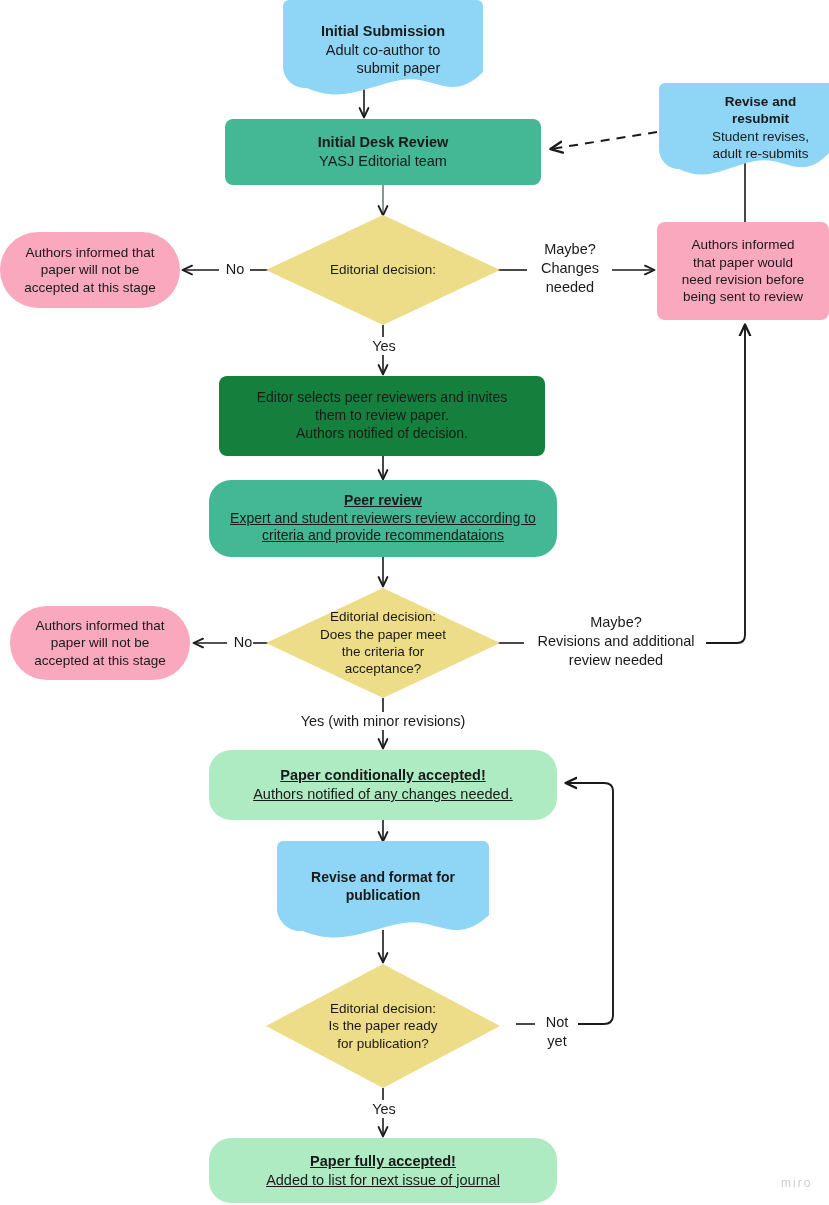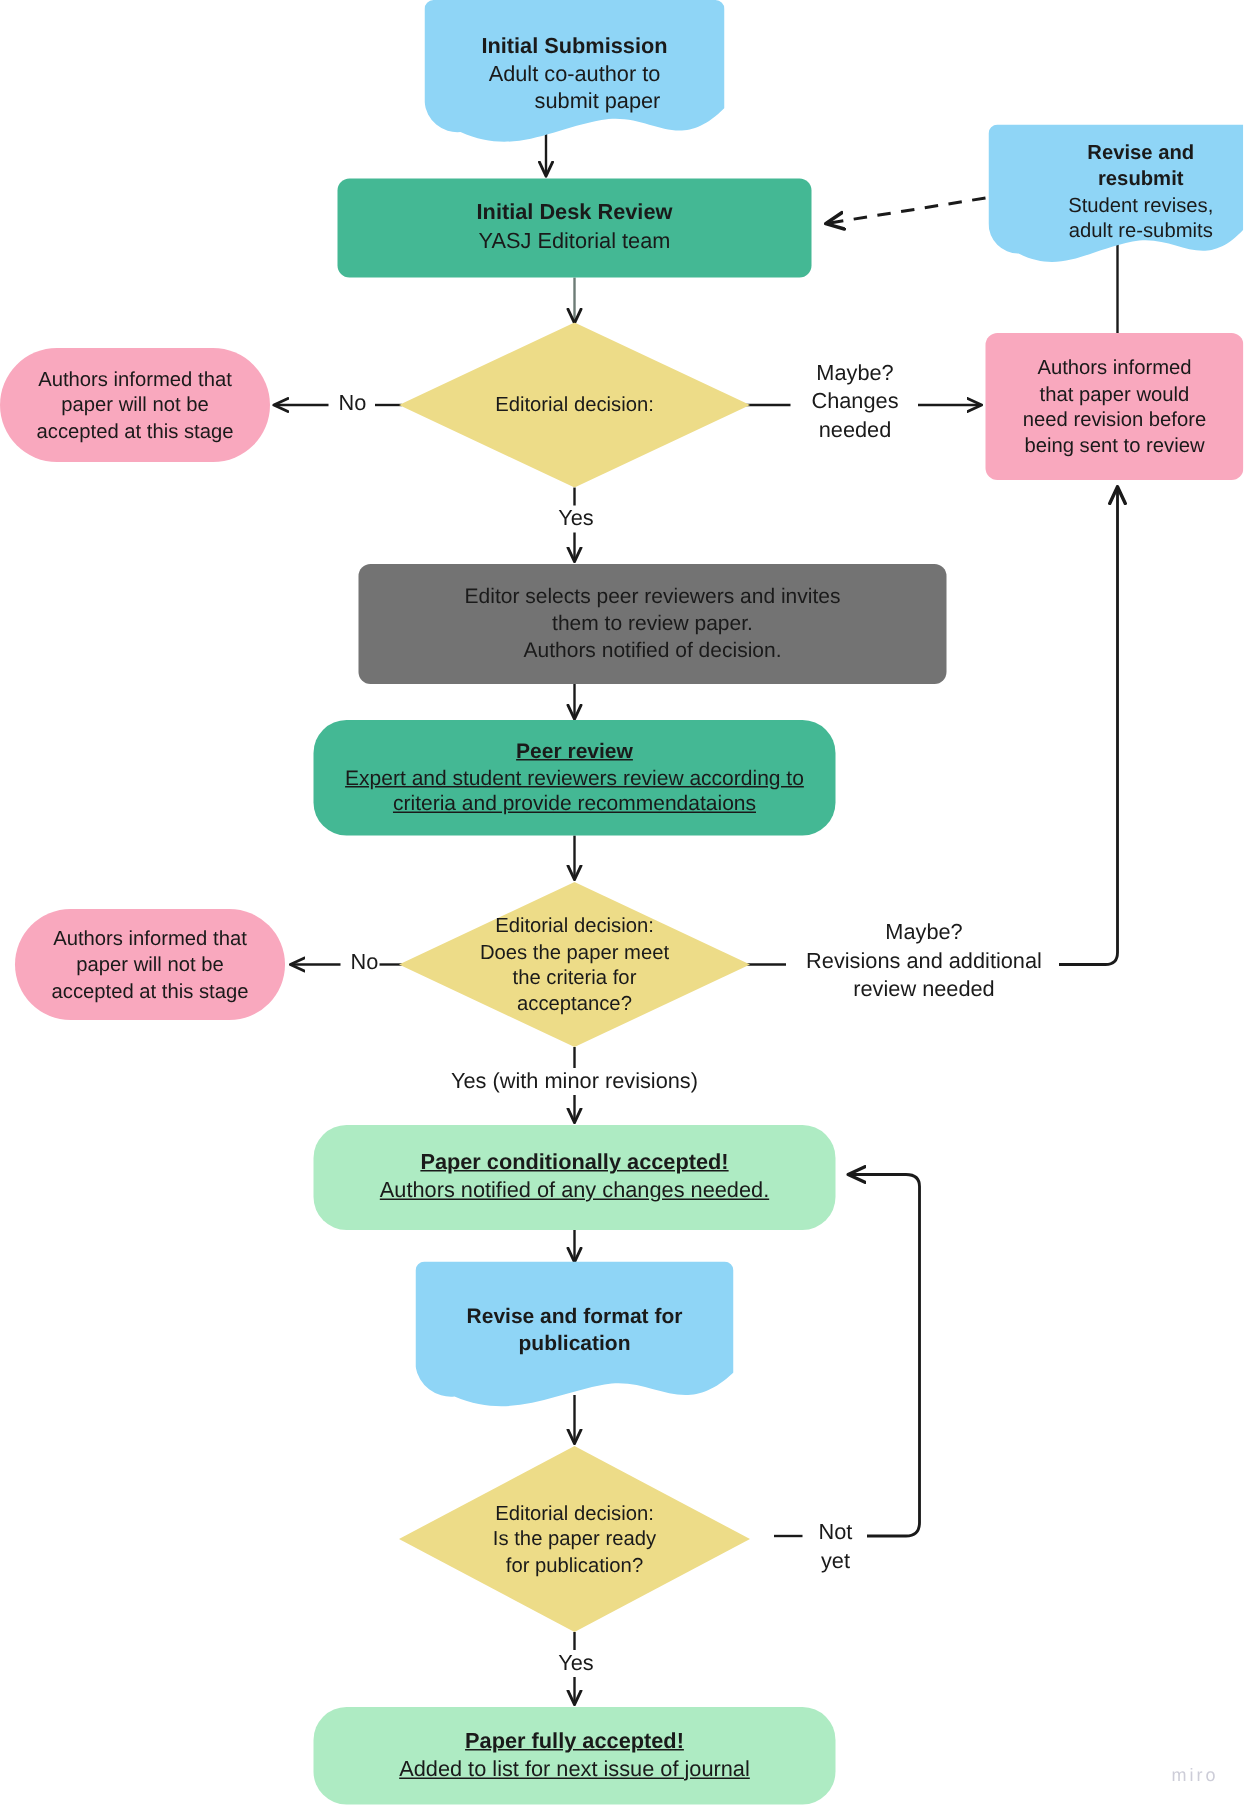--- a/index.html
+++ b/index.html
@@ -191,21 +191,21 @@
 accepted at this stage</div>
   </div>
 
   <div class="node rect" style="left:657px; top:222px; width:172px; height:98px; background:#F9A8BE; font-size:13.5px; padding:0 8px;">
     <div class="body" style="white-space:pre-line;">Authors informed
 that paper would
 need revision before
 being sent to review</div>
   </div>
 
-  <div class="node rect" style="left:219px; top:376px; width:392px; height:80px; background:#737373; font-size:14px;margin-left:20px;">
+  <div class="node rect" style="left:219px; top:376px; width:326px; height:80px; background:#15803d; font-size:14px;">
     <div class="body" style="white-space:pre-line;">Editor selects peer reviewers and invites
 them to review paper.
 Authors notified of decision.</div>
   </div>
 
   <div class="node rect-round" style="left:209px; top:480px; width:348px; height:77px; background:#44B894; font-size:14px;">
     <div class="title">Peer review</div>
     <div class="body" style="white-space:pre-line;">Expert and student reviewers review according to
 criteria and provide recommendataions</div>
   </div>

